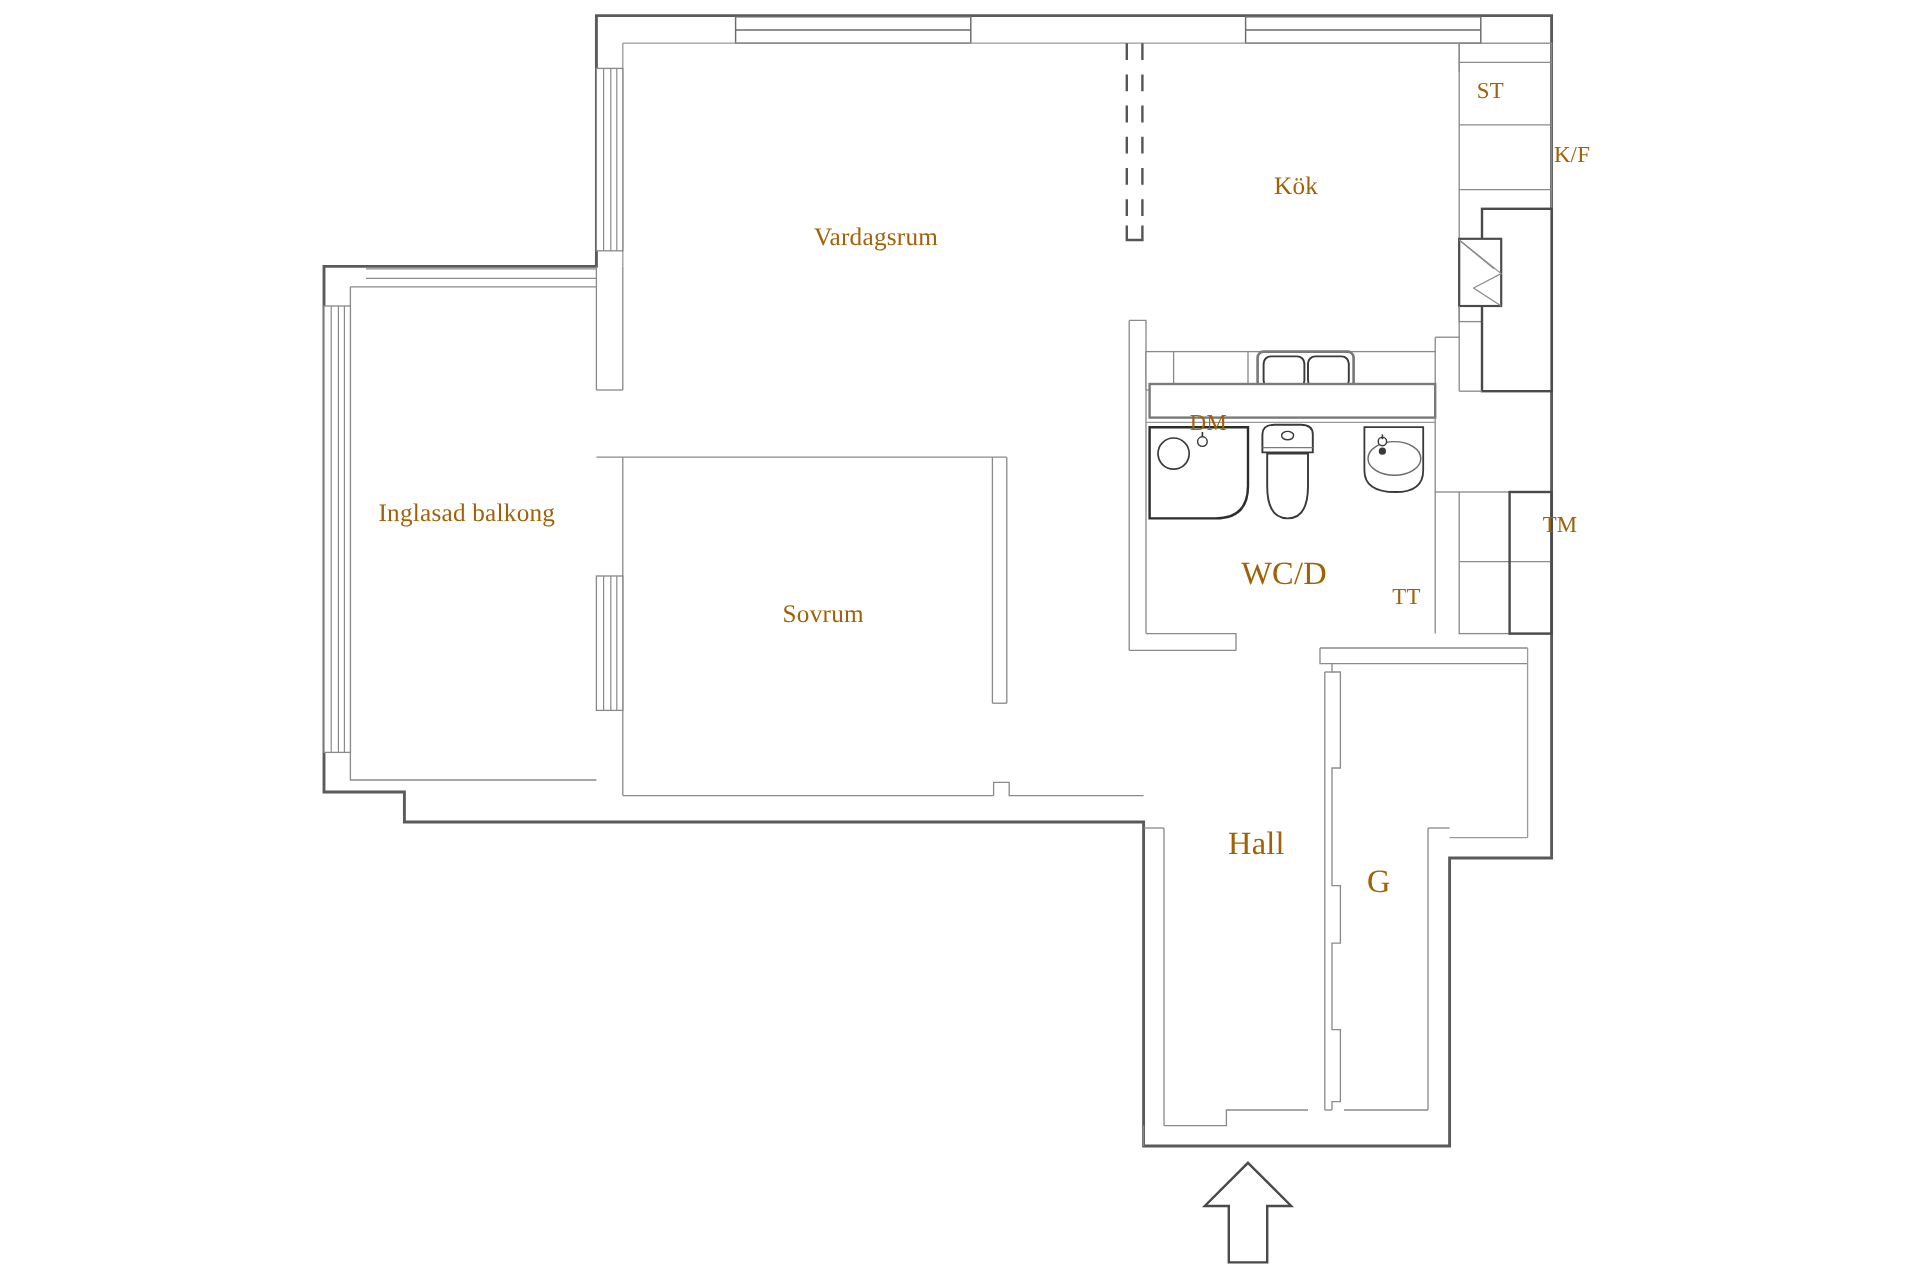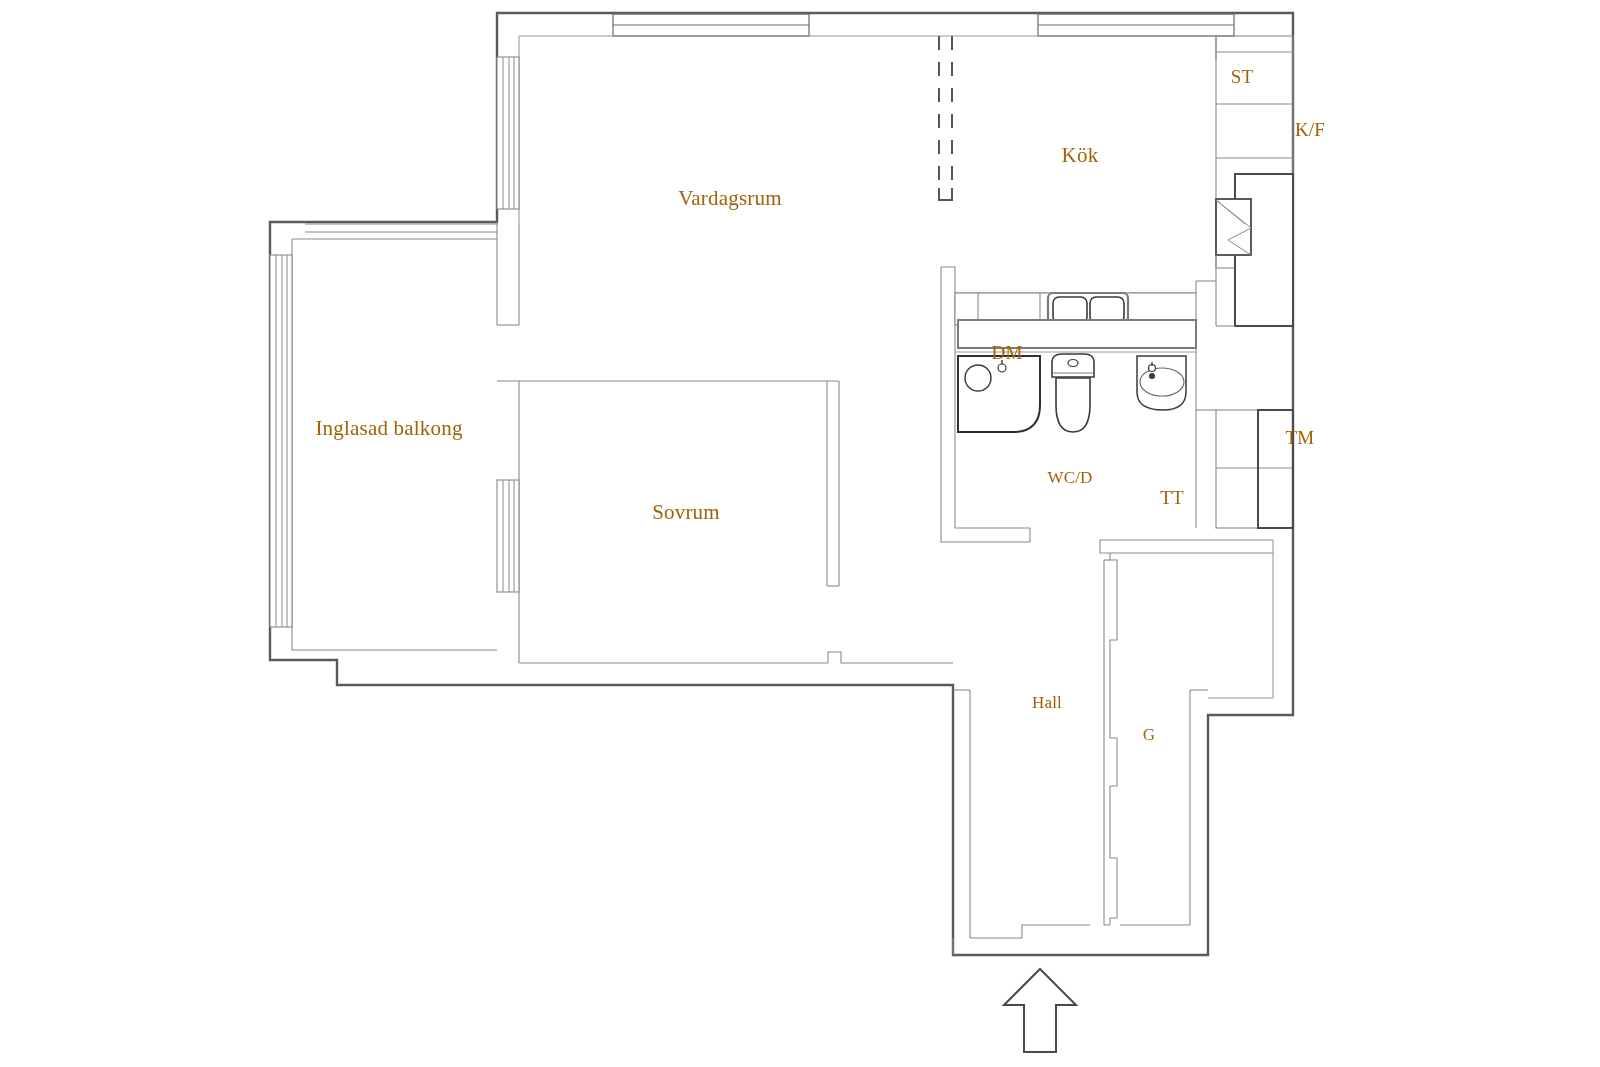--- a/index.html
+++ b/index.html
@@ -29,21 +29,21 @@
   }
   .room-label {
     position: absolute;
     transform: translate(-50%, -50%);
     color: #a16207;
     font-family: Liberation Serif, serif;
     white-space: nowrap;
     letter-spacing: 0.2px;
   }
   .lbl-lg { font-size: 21px; }
-  .lbl-md { font-size: 17px; }
+  .lbl-md { font-size: 27px; }
   .lbl-sm { font-size: 19px; }
 </style>
 </head>
 <body>
 
 <div id="plan-root">
 
   <svg id="floorplan-svg" viewBox="0 0 1600 1067">
 
     <g fill="none" stroke="#5a5a5a" stroke-width="2.4" stroke-linejoin="miter">

